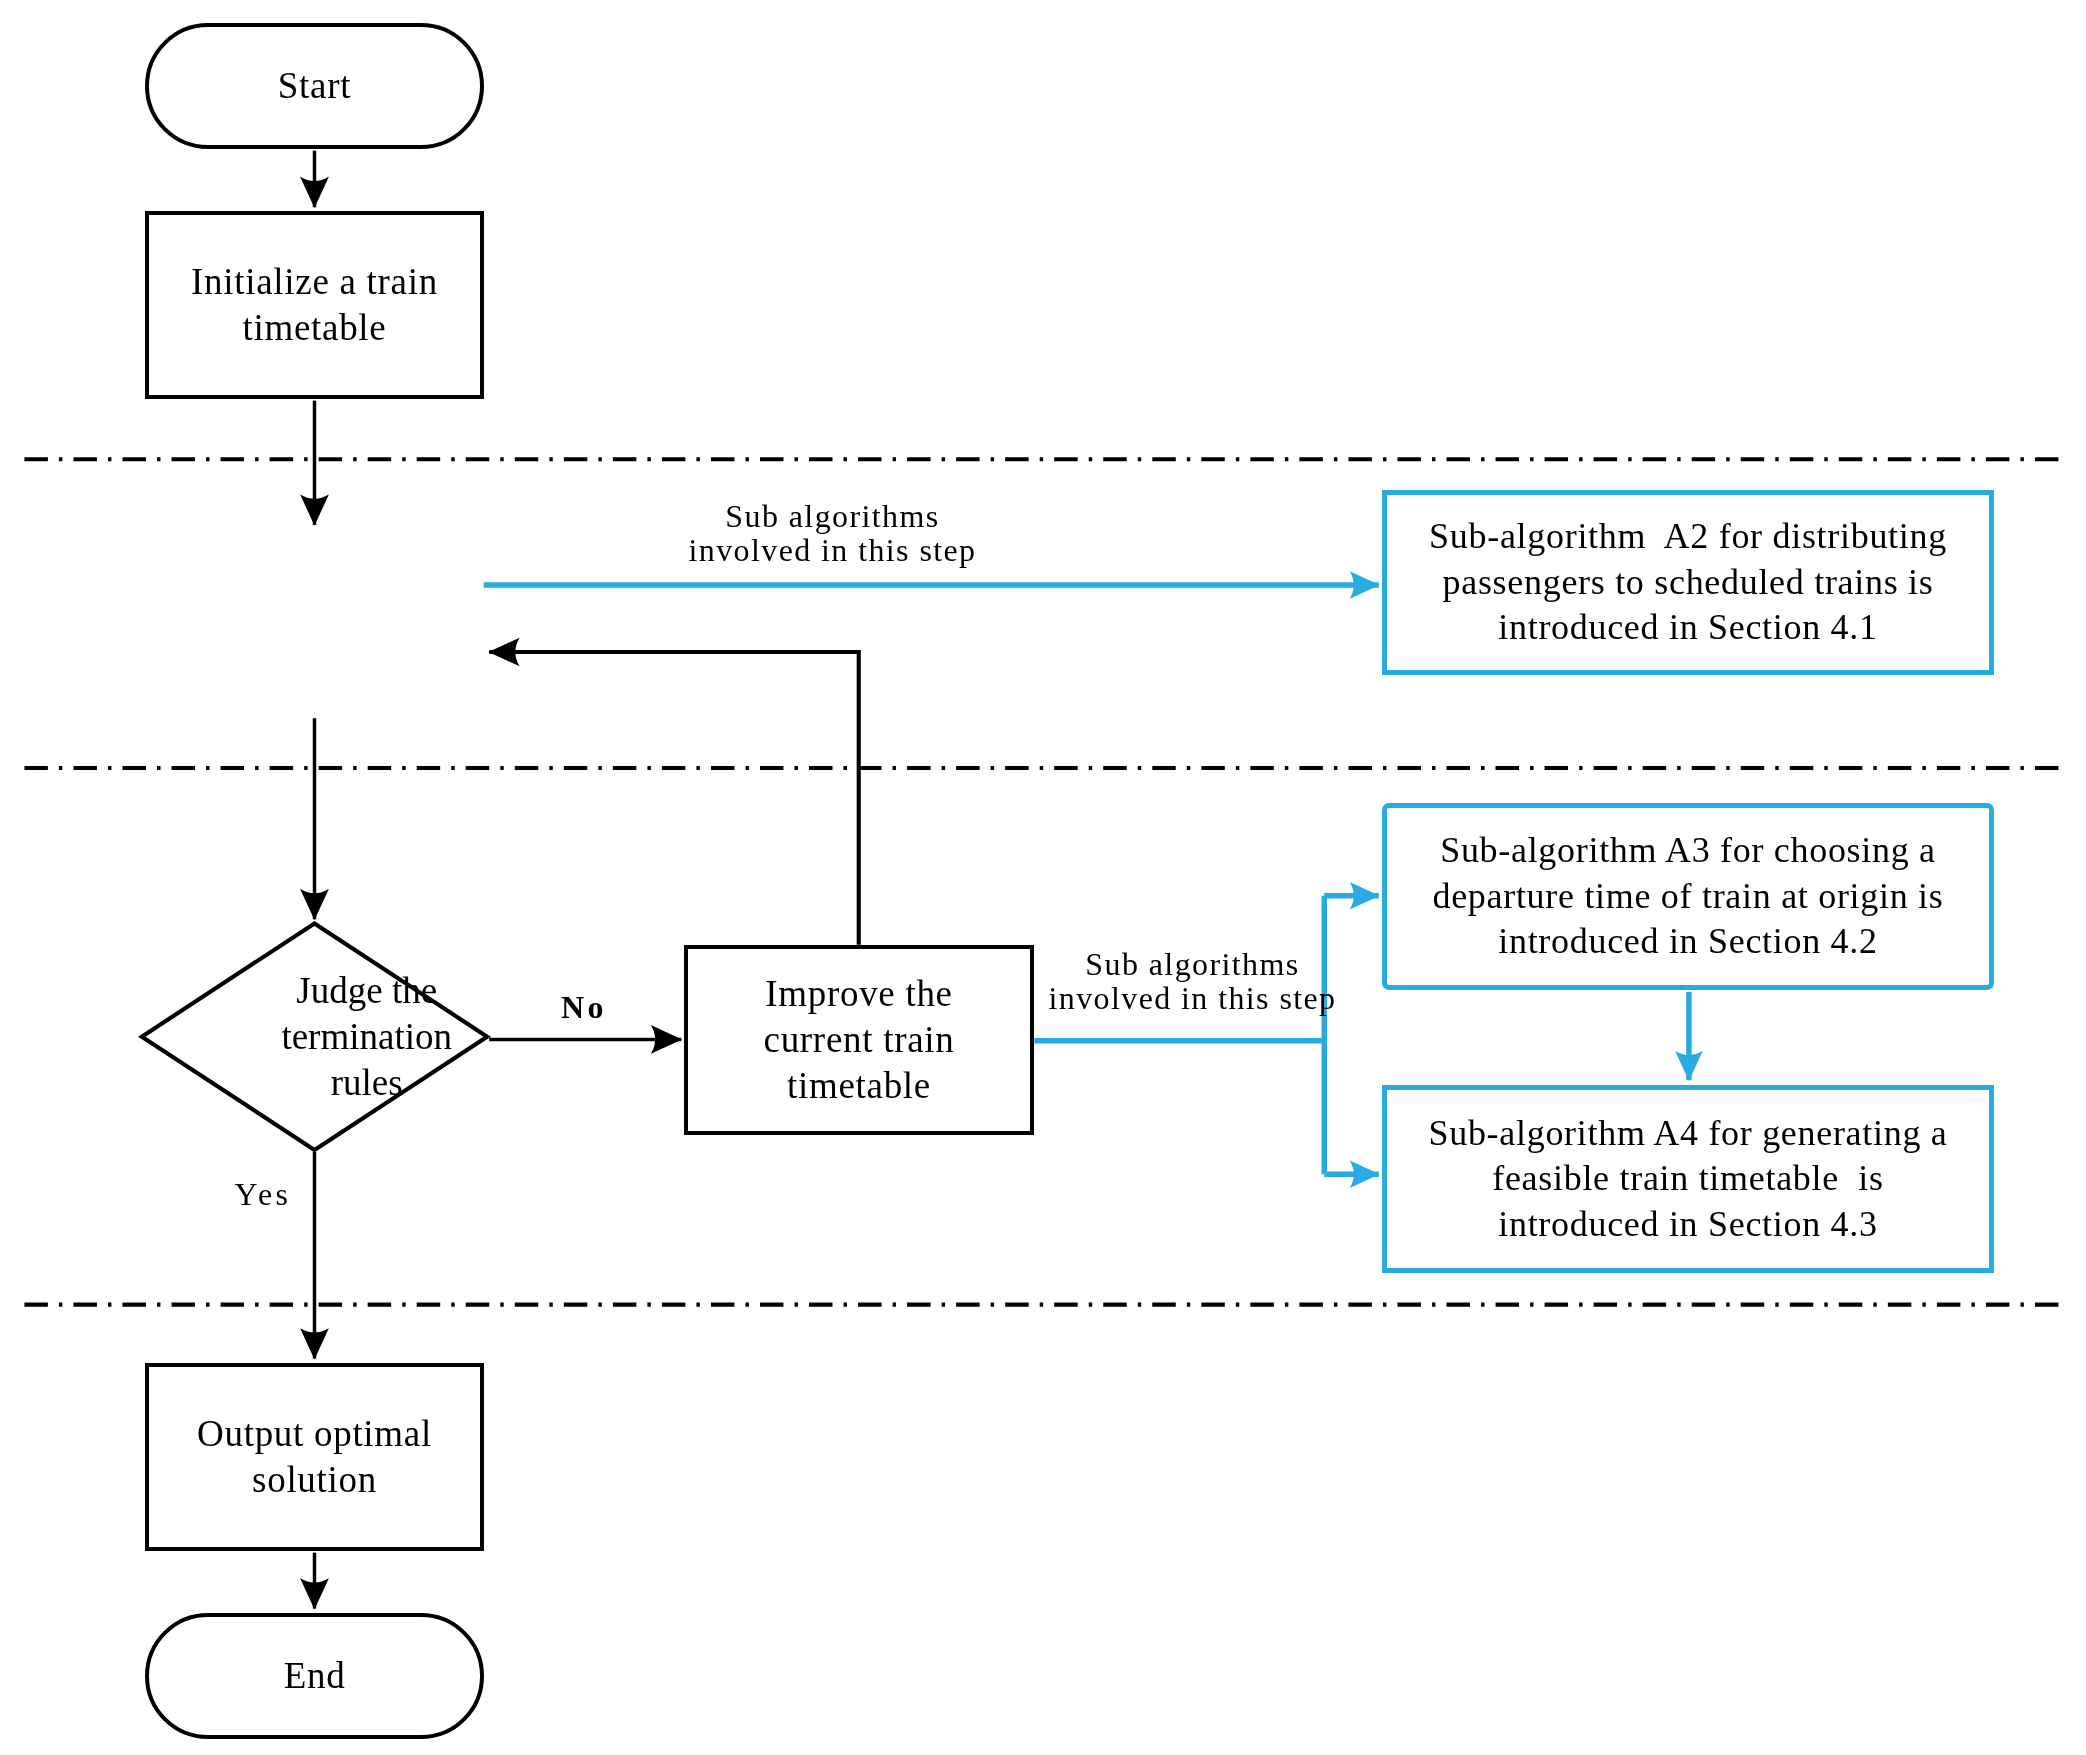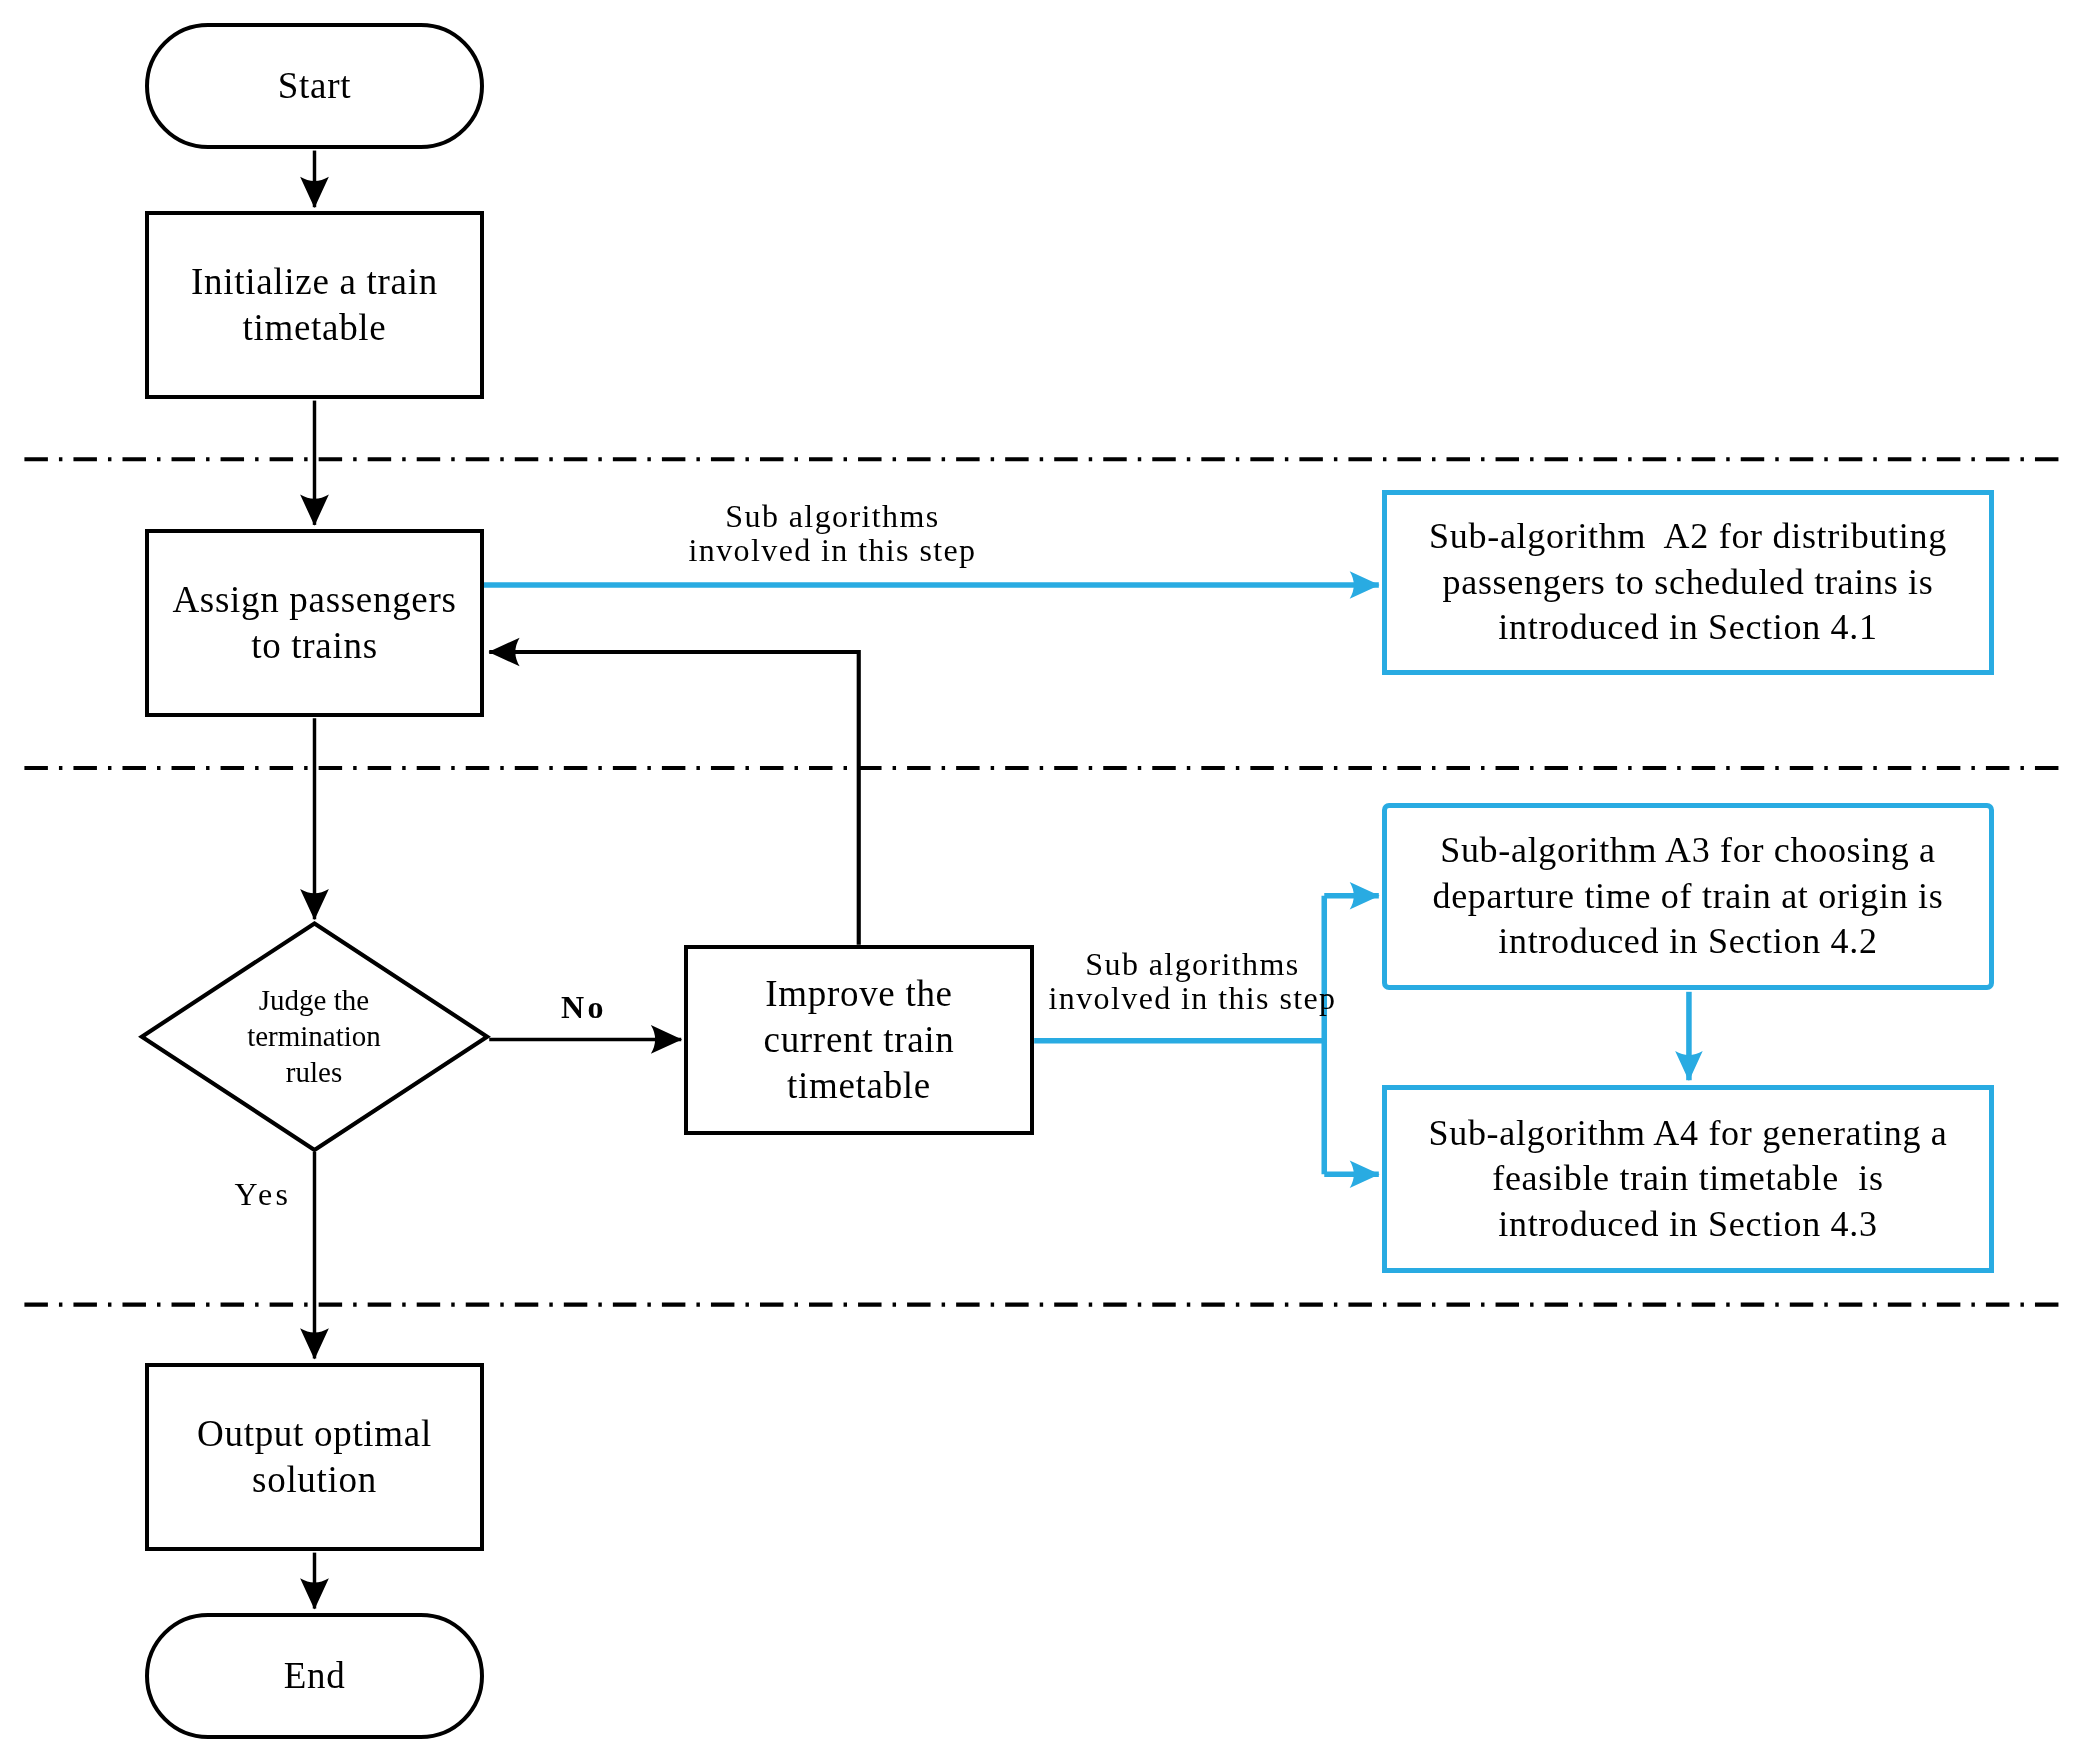--- a/index.html
+++ b/index.html
@@ -29,25 +29,25 @@
   .pill { border-radius: 66px; }
   .note {
     border: 5.5px solid #29ABE2;
     font-size: 36px;
     line-height: 1.26;
   }
   .diamond-label {
     position: absolute;
     display: flex;
     align-items: center;
-    justify-content: center;
+    justify-content: flex-end;
     text-align: center;
     background: transparent;
     border: none;
-    font-size: 29px;
+    font-size: 37px;
     line-height: 1.24;
     white-space: pre;
   }
   .edge-label {
     position: absolute;
     text-align: center;
     font-size: 32px;
     line-height: 1.06;
     letter-spacing: 1.4px;
     white-space: pre;
@@ -104,24 +104,20 @@
 
   <div class="node pill" style="left:145px; top:23px; width:339px; height:126px;">
     <span>Start</span>
   </div>
 
   <div class="node" style="left:145px; top:211px; width:339px; height:188px;">
     <span>Initialize a train
 timetable</span>
   </div>
 
-  <div class="node" style="left:145px; top:529px; width:339px; height:188px;">
-    <span>Assign passengers
-to trains</span>
-  </div>
 
   <div class="diamond-label" style="left:176px; top:967px; width:276px; height:140px;">
     <span>Judge the
 termination
 rules</span>
   </div>
 
   <div class="node" style="left:684px; top:945px; width:350px; height:190px;">
     <span>Improve the
 current train

